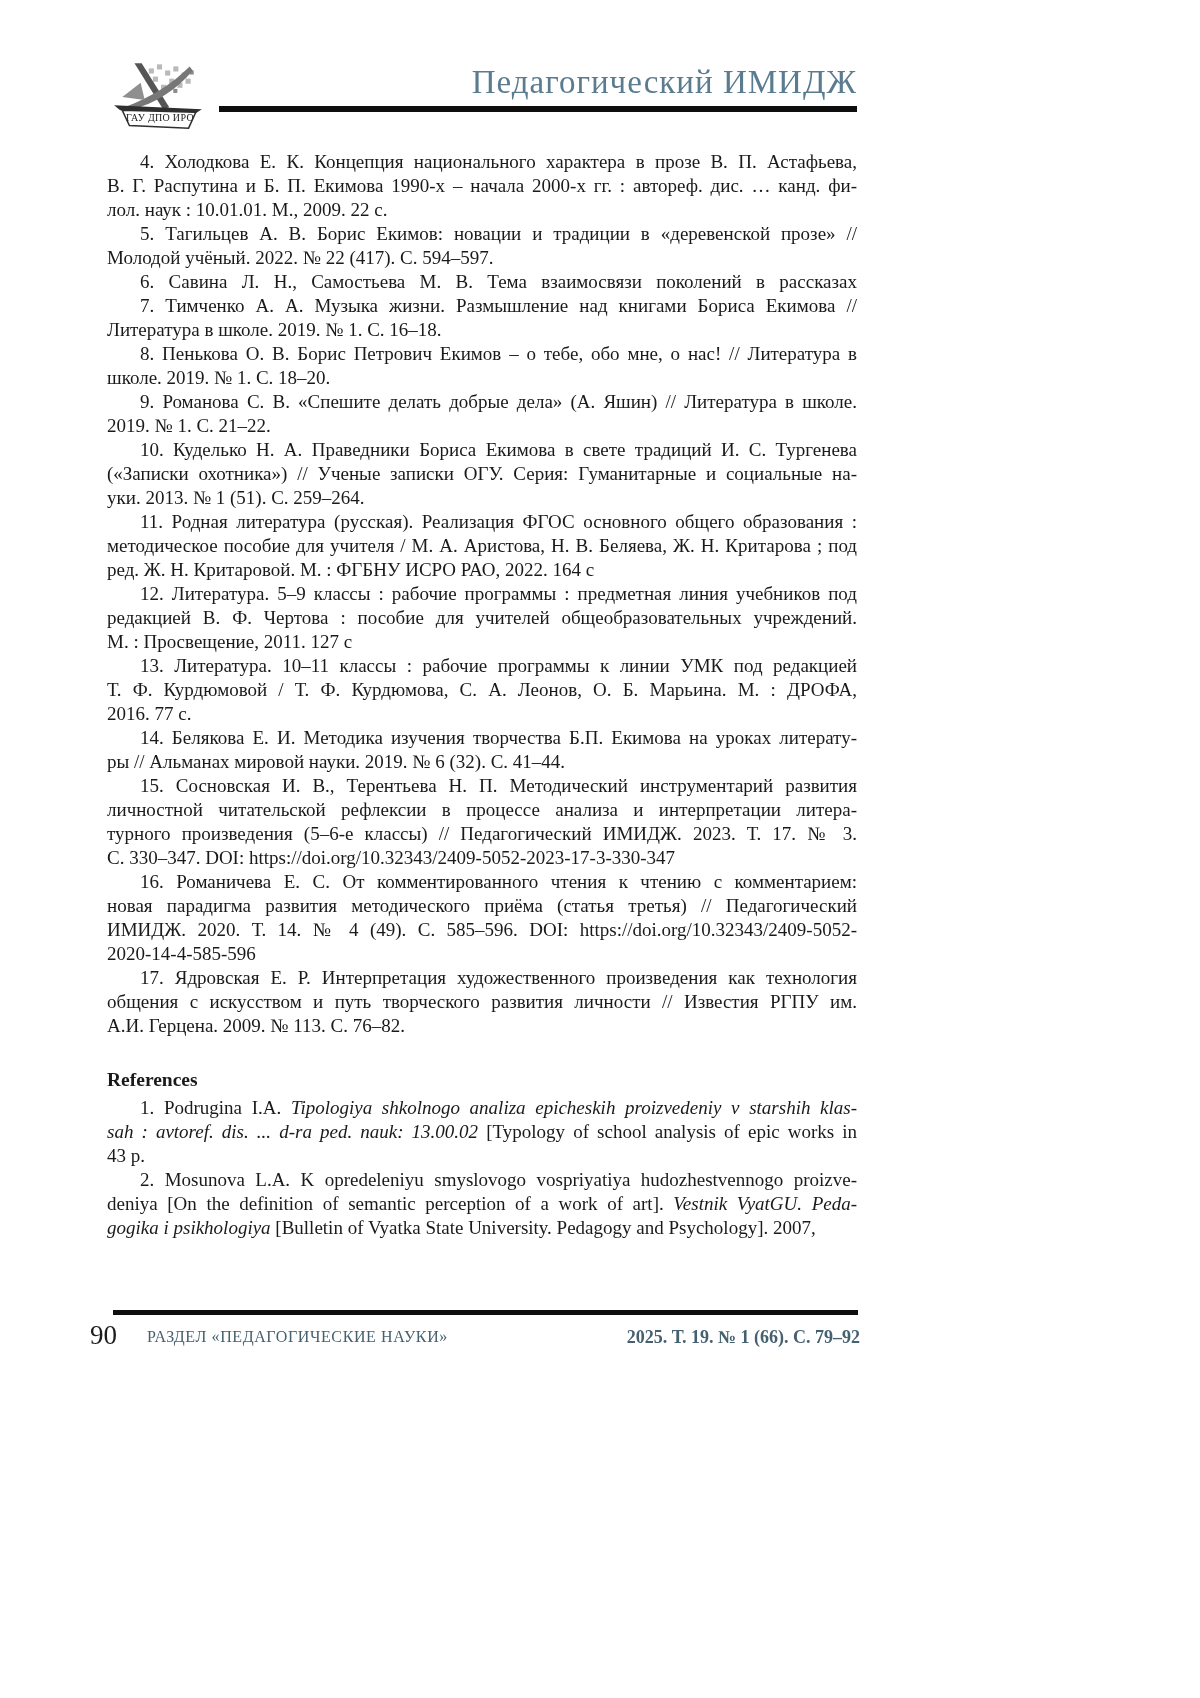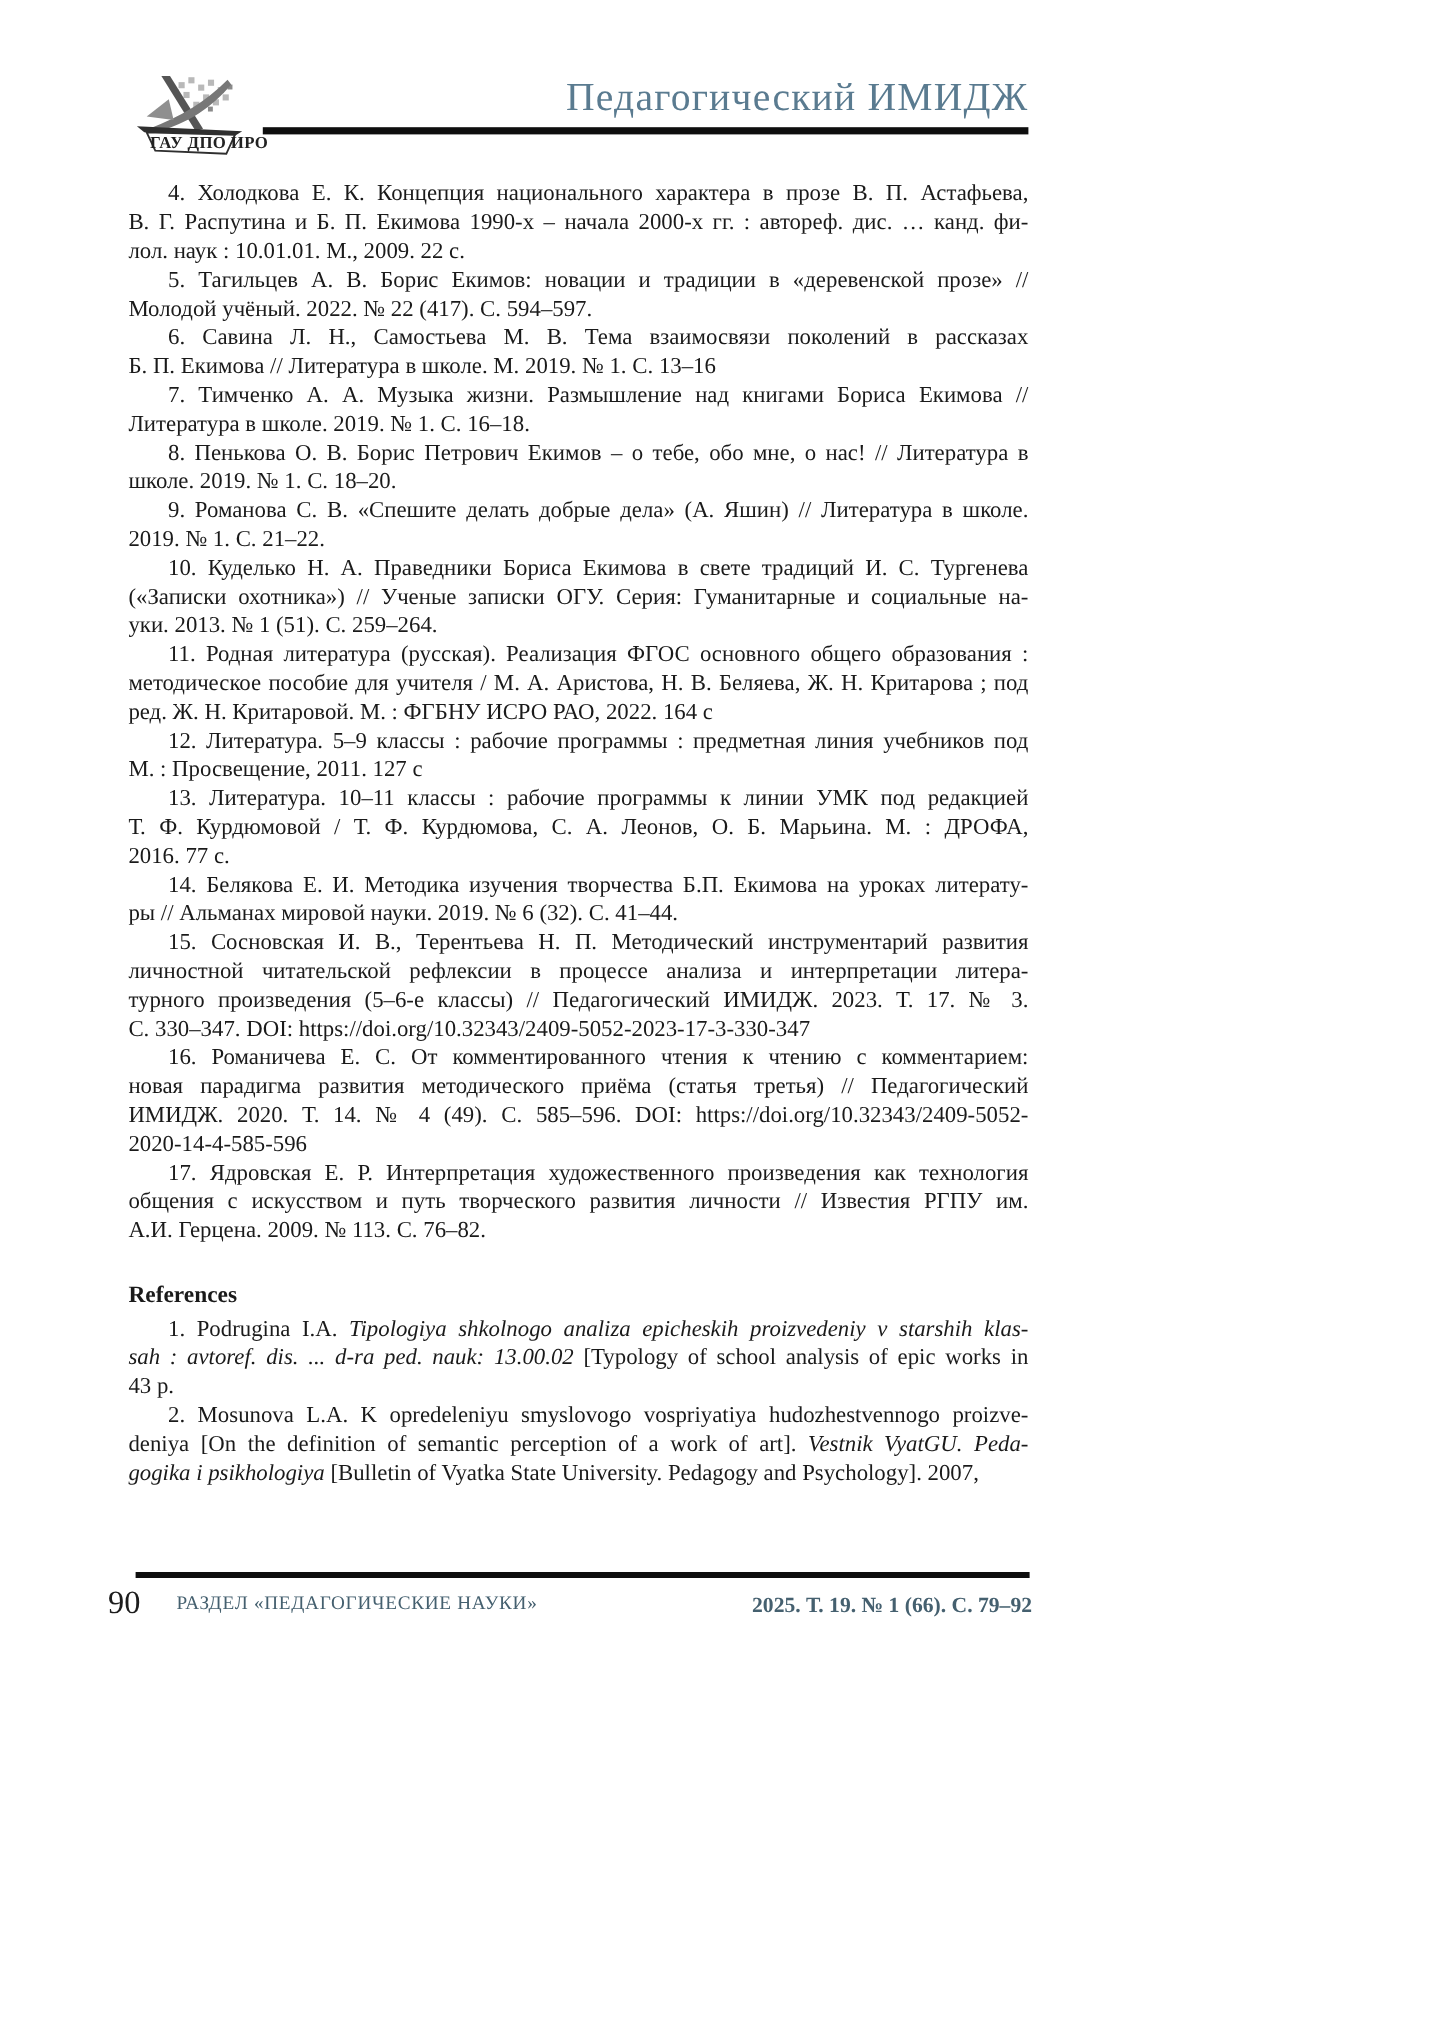--- a/index.html
+++ b/index.html
@@ -8,21 +8,21 @@
     width:1200px;height:1698px;
     background:#ffffff;
     font-family:"Liberation Serif","DejaVu Serif",serif;
     color:#1a1a1a;
     overflow:hidden;
   }
   
   .logo{position:absolute;left:110px;top:62px;width:98px;height:68px;}
   .logo-caption{
     position:absolute;left:15px;top:50px;width:70px;
-    font-size:14px;font-weight:bold;color:#222;text-align:center;
+    font-size:10px;font-weight:normal;color:#222;text-align:center;
     letter-spacing:.3px;white-space:nowrap;
   }
   .journal-title{
     position:absolute;top:64px;right:343px;
     font-size:33px;color:#5a7b90;letter-spacing:1px;white-space:nowrap;
   }
   .header-rule{
     position:absolute;left:219px;top:106px;width:638px;height:6px;
     background:#0e0e0e;
   }
@@ -106,21 +106,20 @@
           <div class="line first">4. Холодкова Е. К. Концепция национального характера в прозе В. П. Астафьева,</div>
           <div class="line">В. Г. Распутина и Б. П. Екимова 1990-х – начала 2000-х гг. : автореф. дис. … канд. фи-</div>
           <div class="line last">лол. наук : 10.01.01. М., 2009. 22 с.</div>
         </div>
         <div>
           <div class="line first">5. Тагильцев А. В. Борис Екимов: новации и традиции в «деревенской прозе» //</div>
           <div class="line last">Молодой учёный. 2022. № 22 (417). С. 594–597.</div>
         </div>
         <div>
           <div class="line first">6. Савина Л. Н., Самостьева М. В. Тема взаимосвязи поколений в рассказах</div>
-          <div class="line last">Б. П. Екимова // Литература в школе. М. 2019. № 1. С. 13–16</div>
         </div>
         <div>
           <div class="line first">7. Тимченко А. А. Музыка жизни. Размышление над книгами Бориса Екимова //</div>
           <div class="line last">Литература в школе. 2019. № 1. С. 16–18.</div>
         </div>
         <div>
           <div class="line first">8. Пенькова О. В. Борис Петрович Екимов – о тебе, обо мне, о нас! // Литература в</div>
           <div class="line last">школе. 2019. № 1. С. 18–20.</div>
         </div>
         <div>
@@ -132,20 +131,21 @@
           <div class="line">(«Записки охотника») // Ученые записки ОГУ. Серия: Гуманитарные и социальные на-</div>
           <div class="line last">уки. 2013. № 1 (51). С. 259–264.</div>
         </div>
         <div>
           <div class="line first">11. Родная литература (русская). Реализация ФГОС основного общего образования :</div>
           <div class="line">методическое пособие для учителя / М. А. Аристова, Н. В. Беляева, Ж. Н. Критарова ; под</div>
           <div class="line last">ред. Ж. Н. Критаровой. М. : ФГБНУ ИСРО РАО, 2022. 164 с</div>
         </div>
         <div>
           <div class="line first">12. Литература. 5–9 классы : рабочие программы : предметная линия учебников под</div>
+          <div class="line">редакцией В. Ф. Чертова : пособие для учителей общеобразовательных учреждений.</div>
           <div class="line last">М. : Просвещение, 2011. 127 с</div>
         </div>
         <div>
           <div class="line first">13. Литература. 10–11 классы : рабочие программы к линии УМК под редакцией</div>
           <div class="line">Т. Ф. Курдюмовой / Т. Ф. Курдюмова, С. А. Леонов, О. Б. Марьина. М. : ДРОФА,</div>
           <div class="line last">2016. 77 с.</div>
         </div>
         <div>
           <div class="line first">14. Белякова Е. И. Методика изучения творчества Б.П. Екимова на уроках литерату-</div>
           <div class="line last">ры // Альманах мировой науки. 2019. № 6 (32). С. 41–44.</div>

